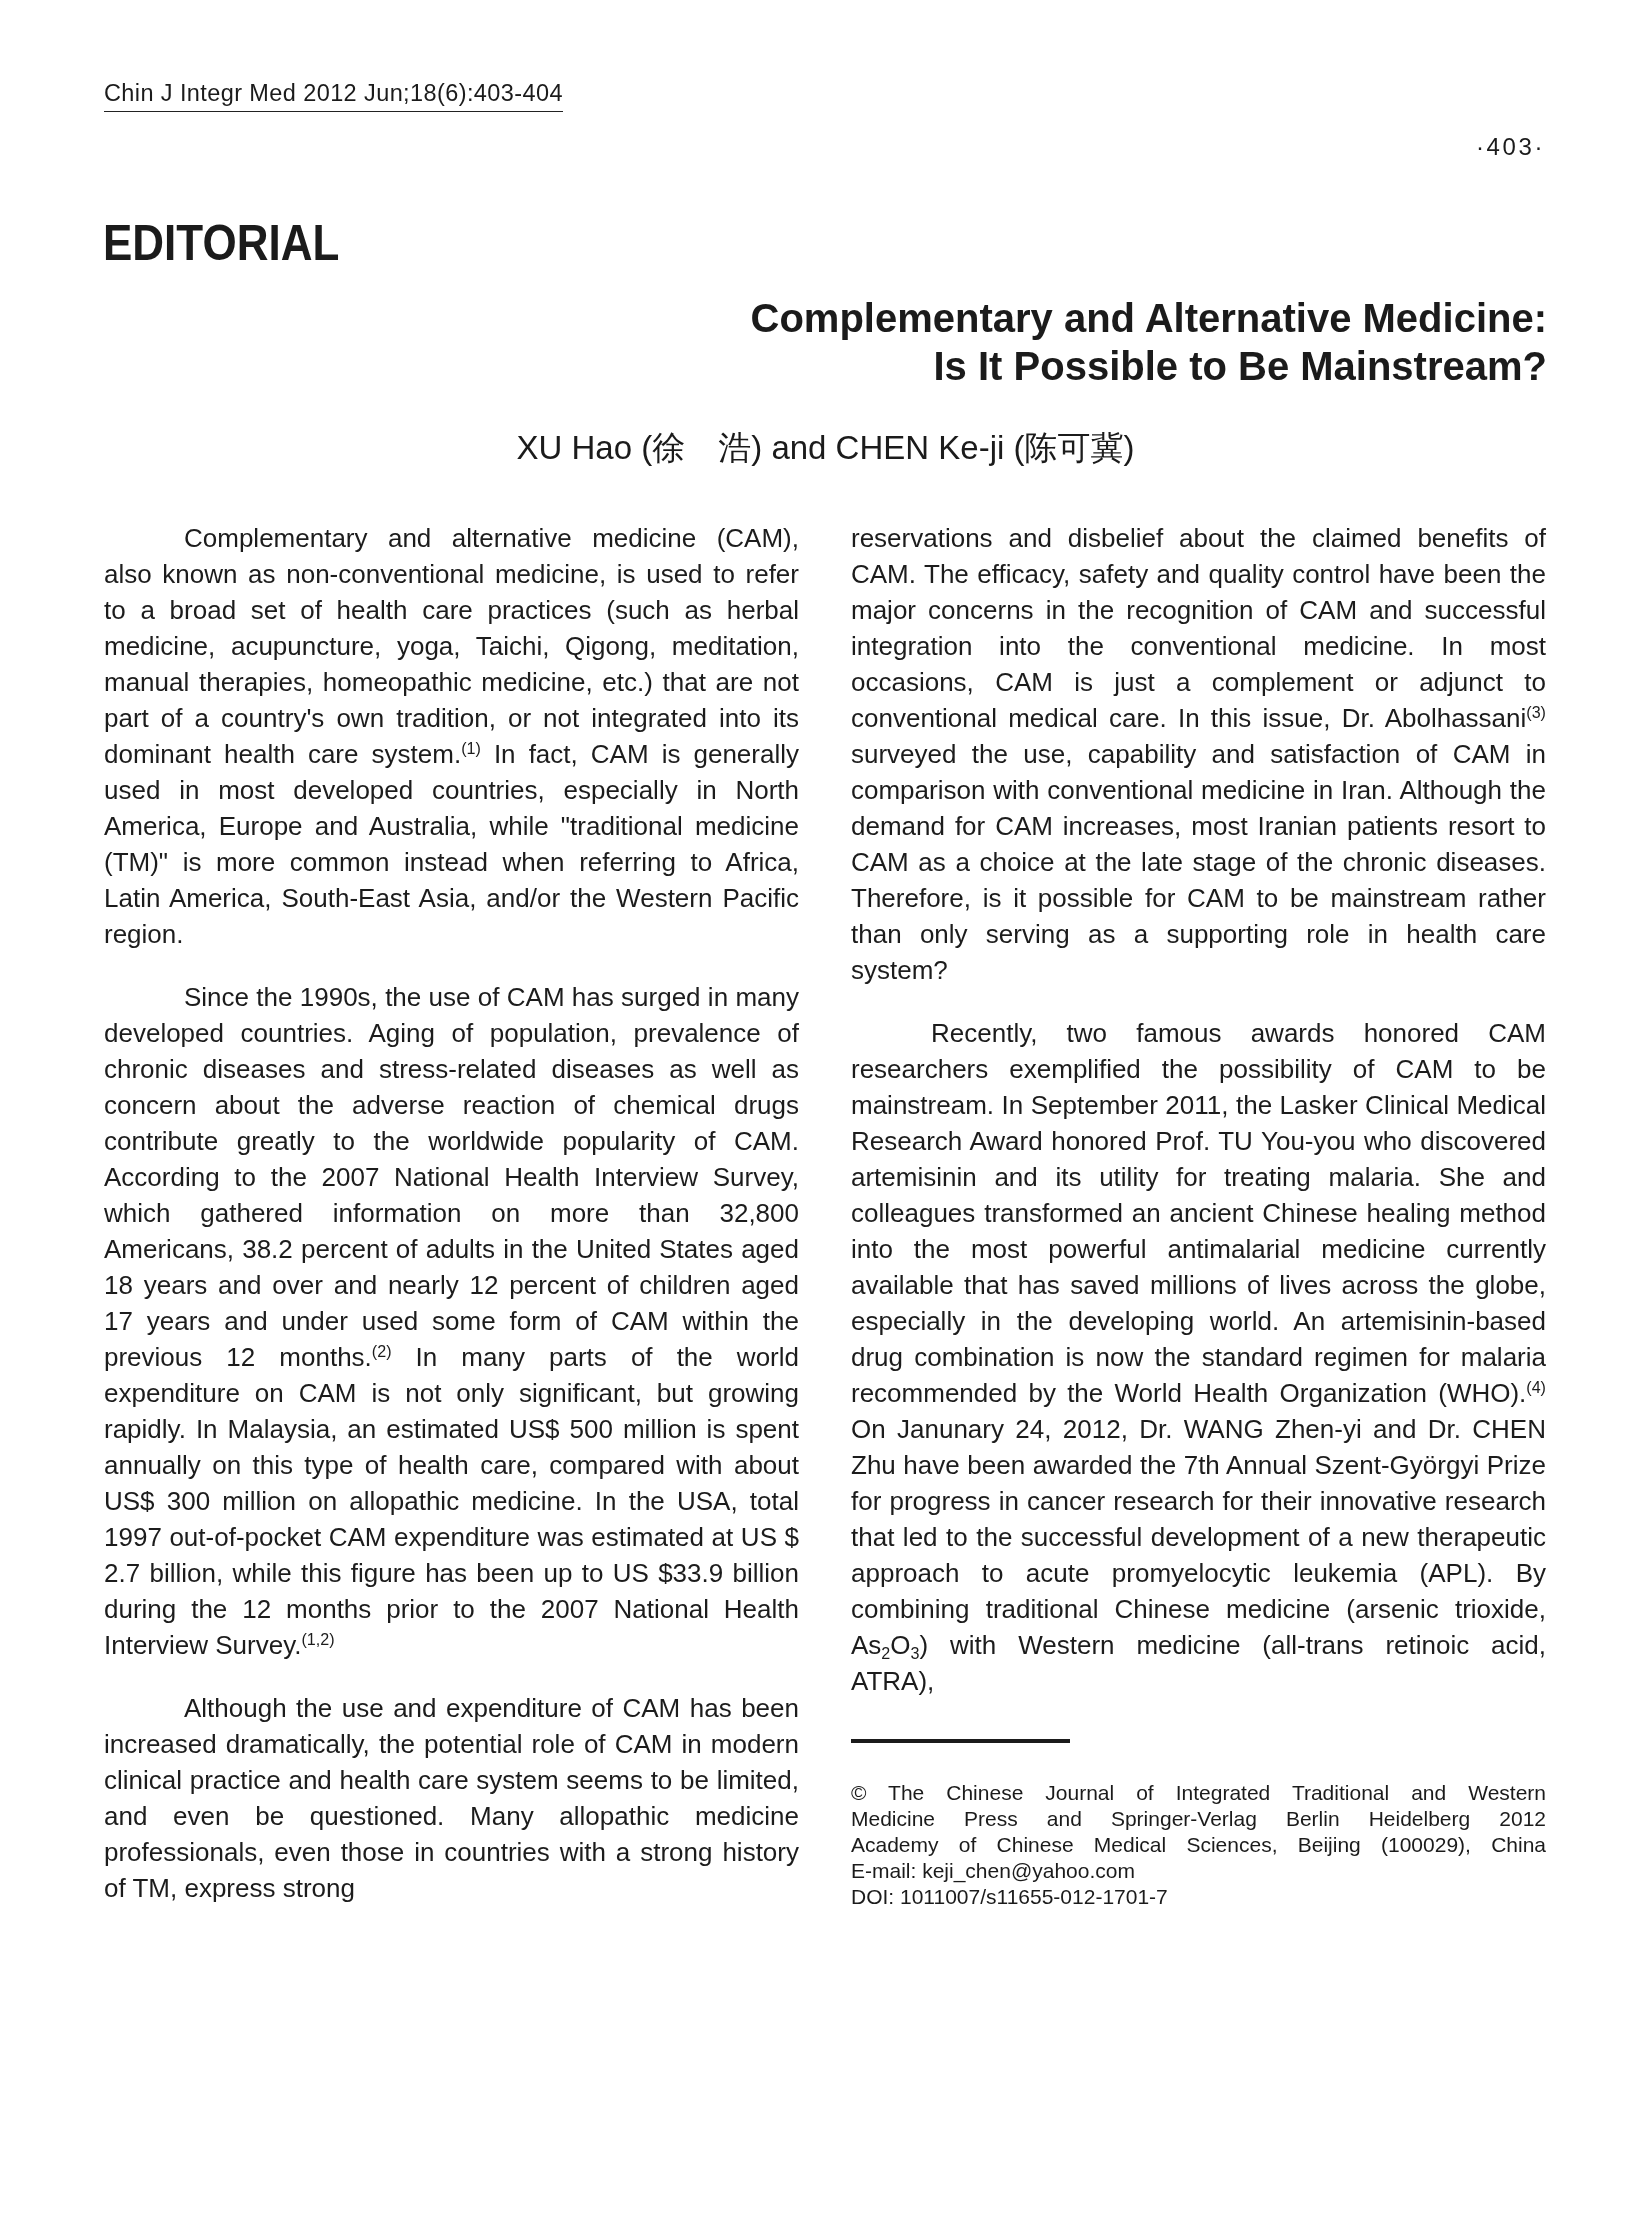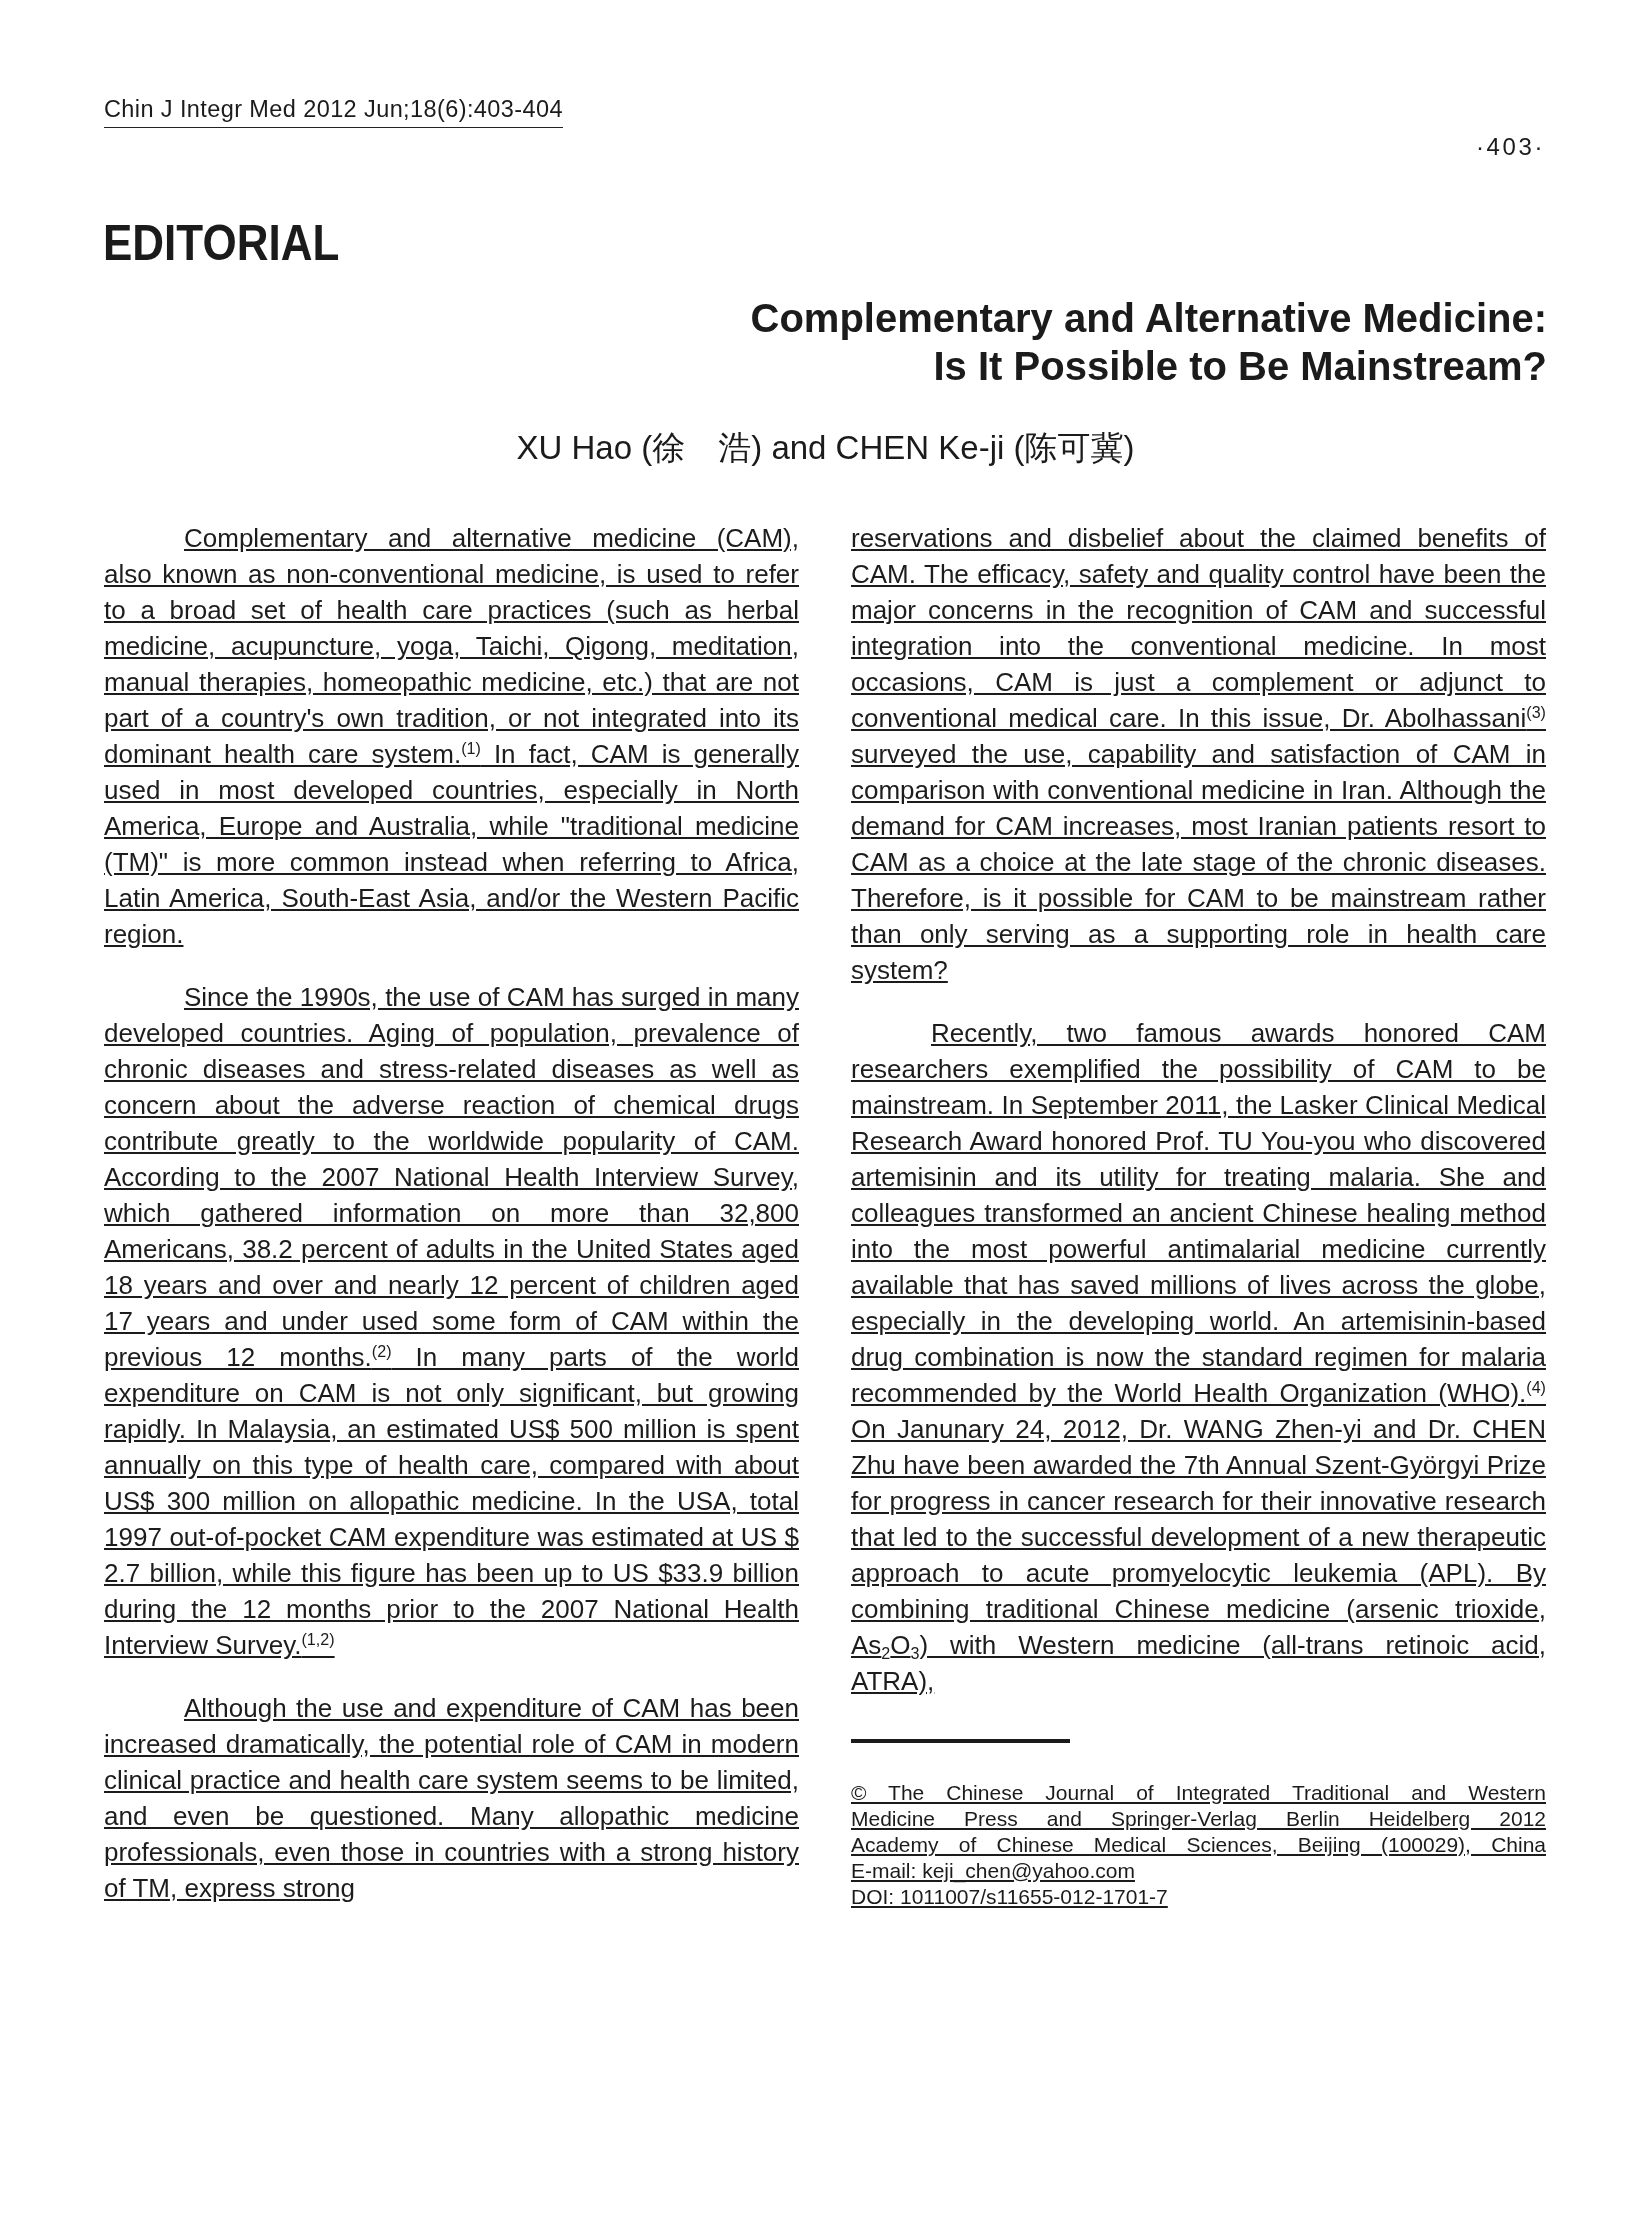--- a/index.html
+++ b/index.html
@@ -9,21 +9,21 @@
     height: 2225px;
     background: #ffffff;
     margin: 0 auto;
     font-family: "Liberation Sans", "DejaVu Sans", sans-serif;
     color: #1b1b1b;
     overflow: hidden;
   }
   .running-head {
     position: absolute;
     left: 104px;
-    top: 96px;
+    top: 80px;
     font-size: 23.5px;
     letter-spacing: 0.4px;
     border-bottom: 1.7px solid #222;
     padding-bottom: 4.3px;
   }
   .page-number {
     position: absolute;
     right: 106px;
     top: 97px;
     font-size: 24px;
@@ -58,21 +58,20 @@
     text-align: center;
     font-size: 33px;
   }
   .columns {
     position: absolute;
     left: 104px;
     top: 520px;
     width: 1443px;
     display: flex;
     gap: 52px;
-    text-decoration: underline;
   }
   .col { width: 695px; }
   .para {
     margin: 0;
     font-size: 26px;
     line-height: 36px;
     text-align: justify;
     color: #1c1c1c;
   }
   .para + .para { margin-top: 27px; }

